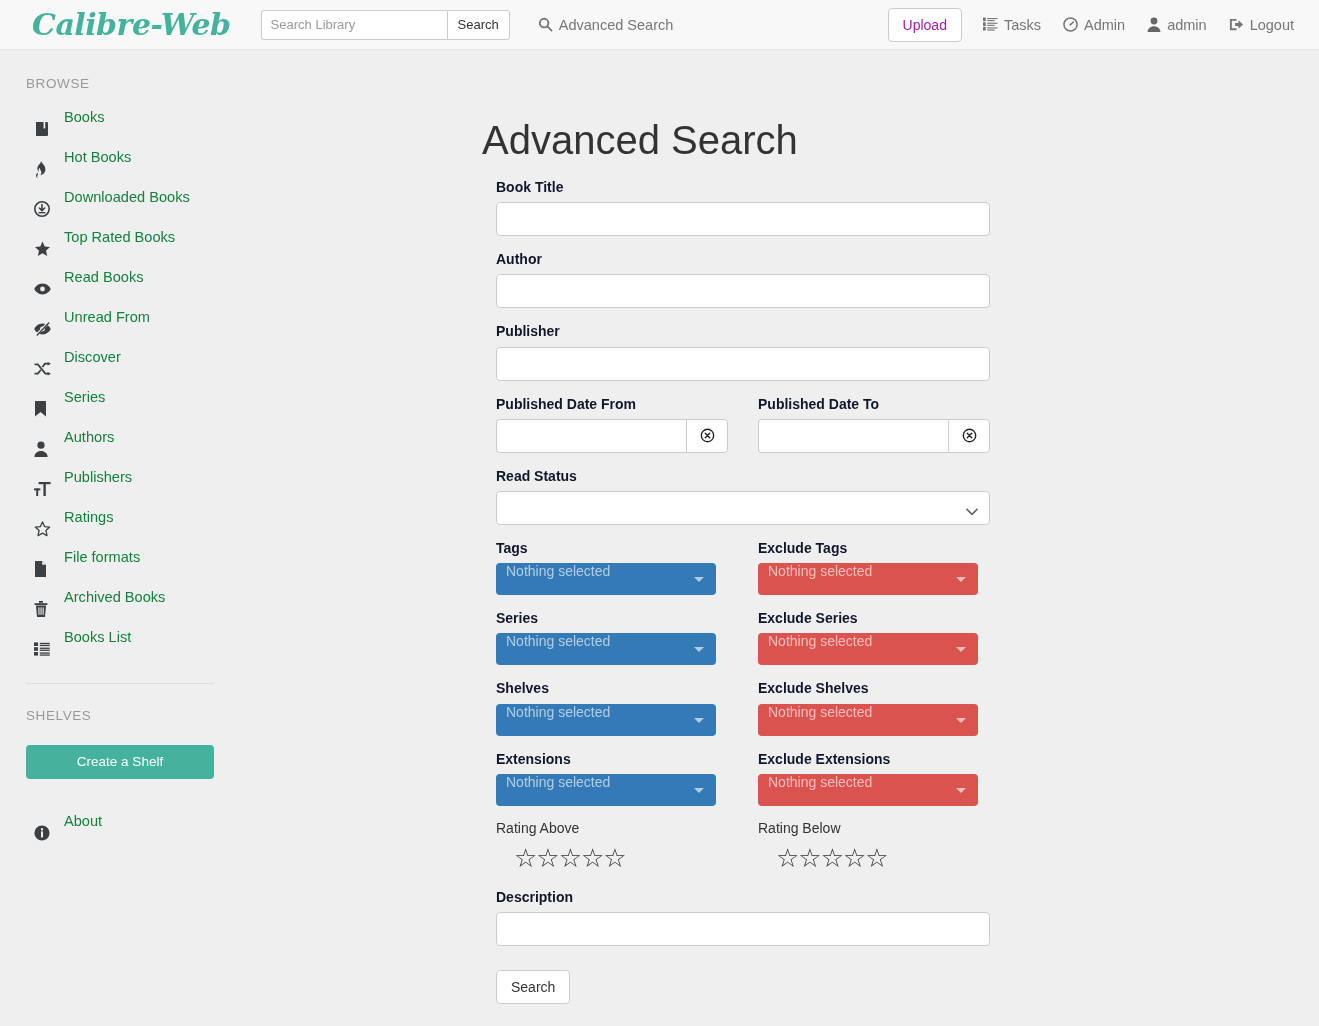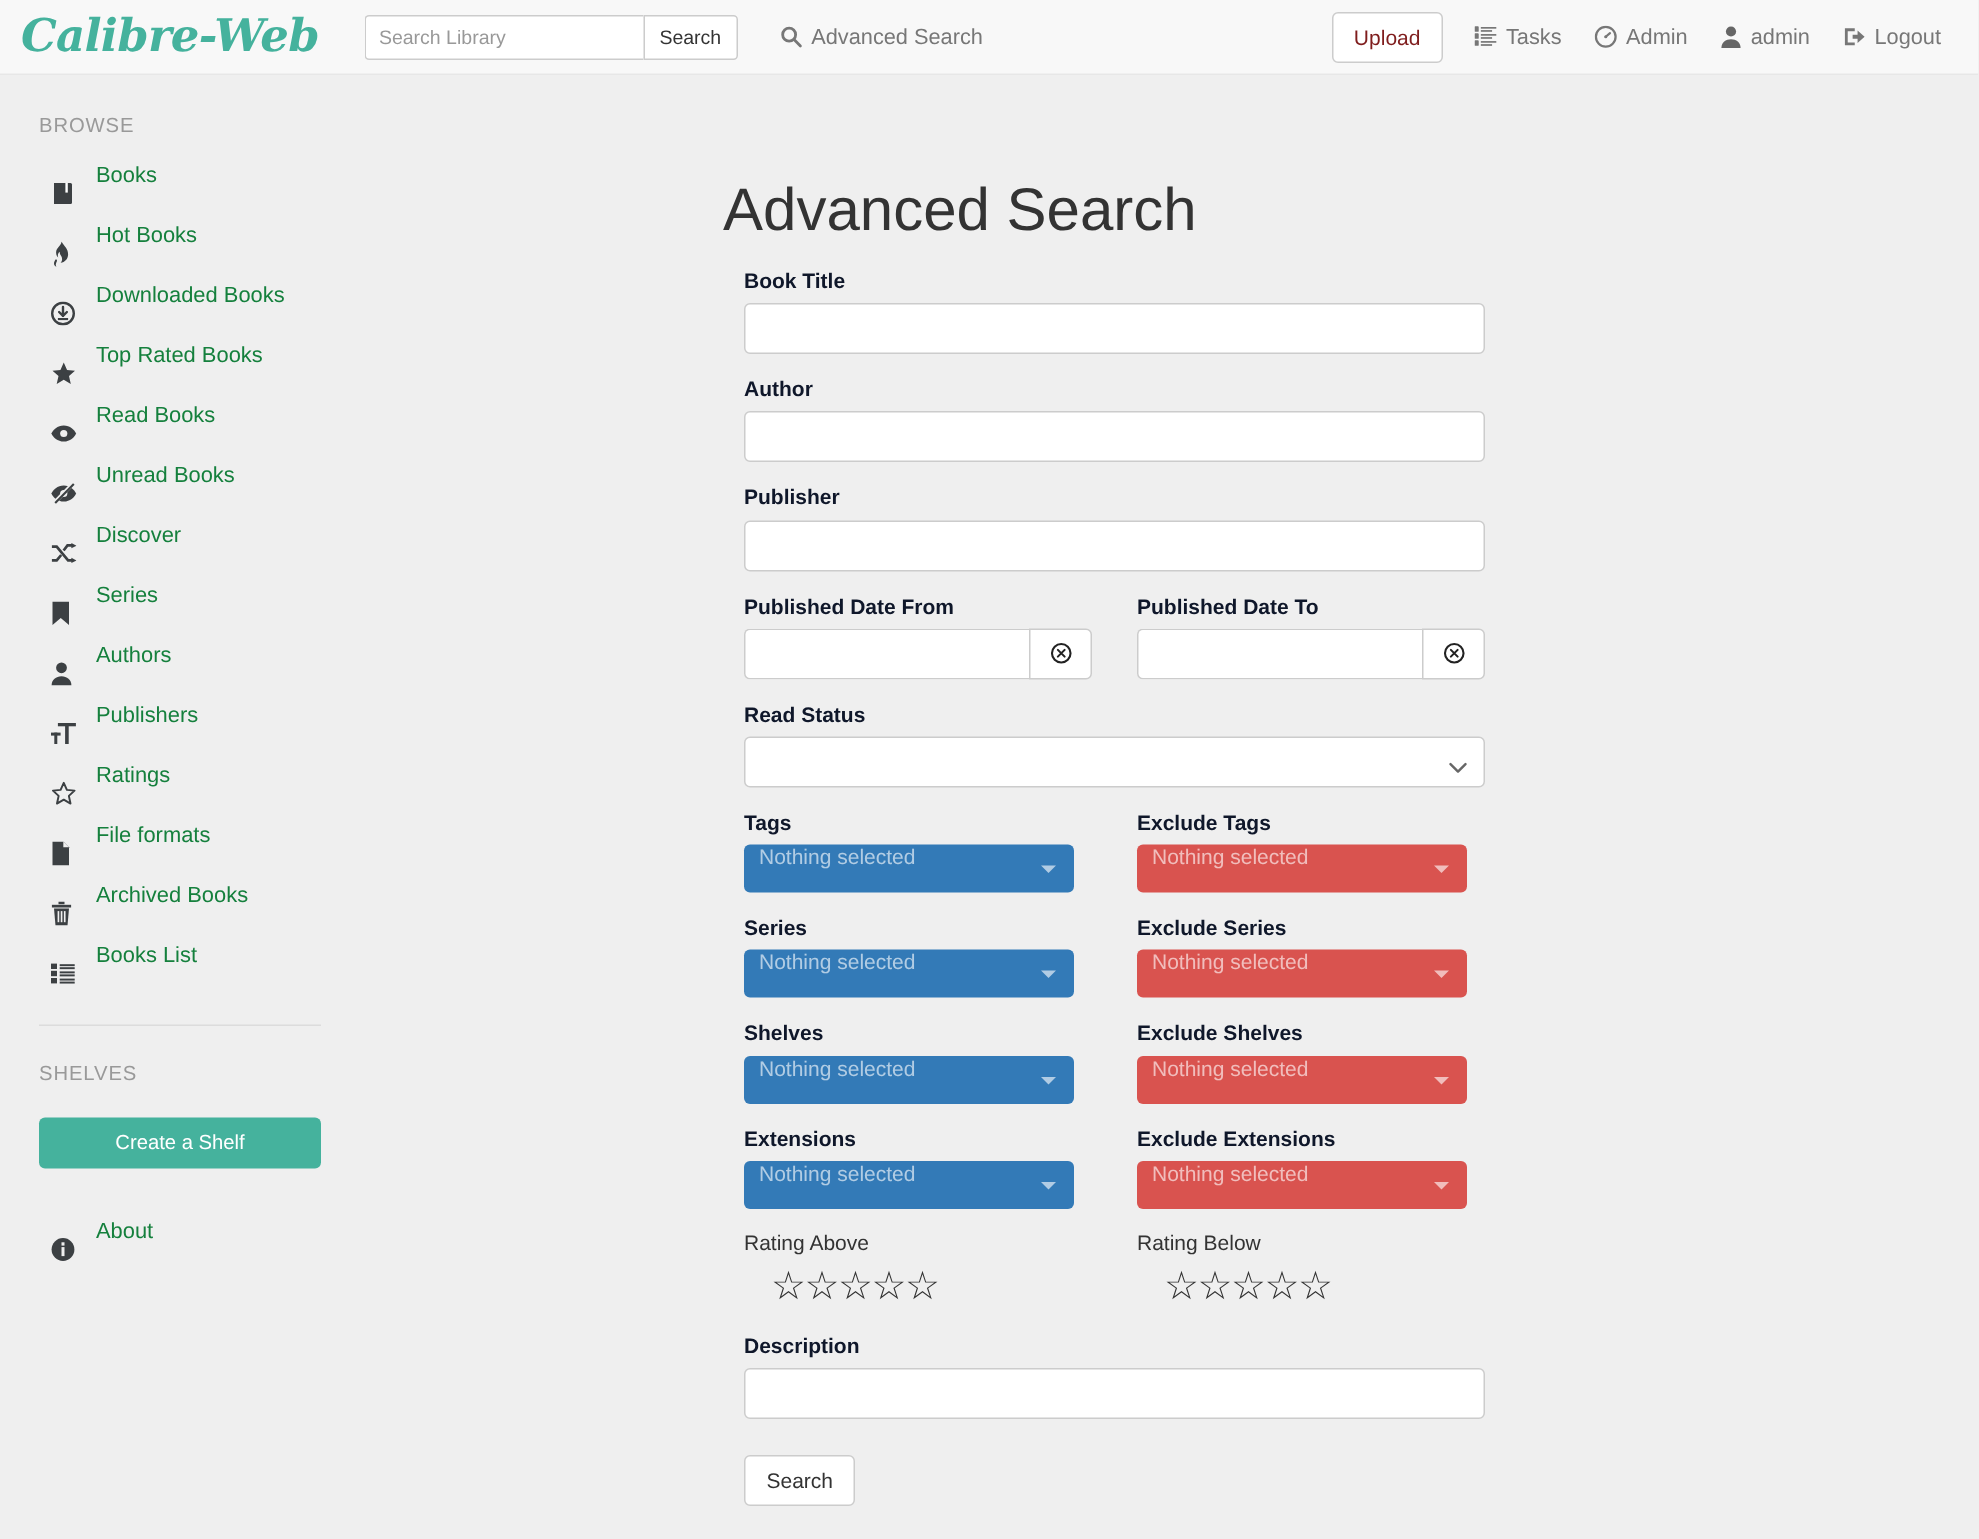--- a/index.html
+++ b/index.html
@@ -15,21 +15,21 @@
   }
 
   
   .navbar {
     position: relative;
     height: 50px;
     background: #f8f8f8;
     border-bottom: 1px solid #e7e7e7;
     display: flex;
     align-items: center;
-    padding: 0 14px 0 8px;
+    padding: 0 14px 0 26px;
   }
   .brand {
     color: #45b29d;
     font-family: "DejaVu Serif", serif;
     font-style: italic;
     font-weight: bold;
     font-size: 30px;
     letter-spacing: -0.5px;
     line-height: 1;
     padding: 0 6px;
@@ -79,21 +79,21 @@
     display: flex;
     align-items: center;
     gap: 0;
   }
   .upload-btn {
     height: 34px;
     padding: 0 14px;
     background: #fff;
     border: 1px solid #ccc;
     border-radius: 4px;
-    color: #7f1d1d;
+    color: #a21caf;
     font-size: 14px;
     font-family: "Liberation Sans", sans-serif;
     cursor: pointer;
     margin-right: 10px;
   }
   .nav-item {
     color: #777;
     font-size: 14.5px;
     text-decoration: none;
     padding: 0 11px;
@@ -449,21 +449,21 @@
 
       <a class="side-item" href="#">
         <span class="si-ico">
           <svg width="17" height="14" viewBox="0 0 17 14">
               <path d="M8.5 1.6C4.4 1.6 1.2 4.6.3 7c.9 2.4 4.1 5.4 8.2 5.4S15.8 9.4 16.7 7C15.8 4.6 12.6 1.6 8.5 1.6z" fill="#3c4043"></path>
               <circle cx="8.5" cy="7" r="2.4" fill="#efefef"></circle>
               <line x1="2" y1="13.4" x2="14.5" y2="0.6" stroke="#efefef" stroke-width="2.6"></line>
               <line x1="2.8" y1="13.4" x2="15.2" y2="0.6" stroke="#3c4043" stroke-width="1.4"></line>
             </svg>
         </span>
-        <span class="si-label">Unread Books</span>
+        <span class="si-label">Unread From</span>
       </a>
 
       <a class="side-item" href="#">
         <span class="si-ico">
           <svg width="17" height="14" viewBox="0 0 17 14">
               <g stroke="#3c4043" stroke-width="1.8" fill="none">
                 <path d="M0.6 2.4h3.2l7.6 9.2h3"></path>
                 <path d="M0.6 11.6h3.2l3-3.6"></path>
                 <path d="M8.4 5l2.6-3.4h3.4"></path>
               </g>

